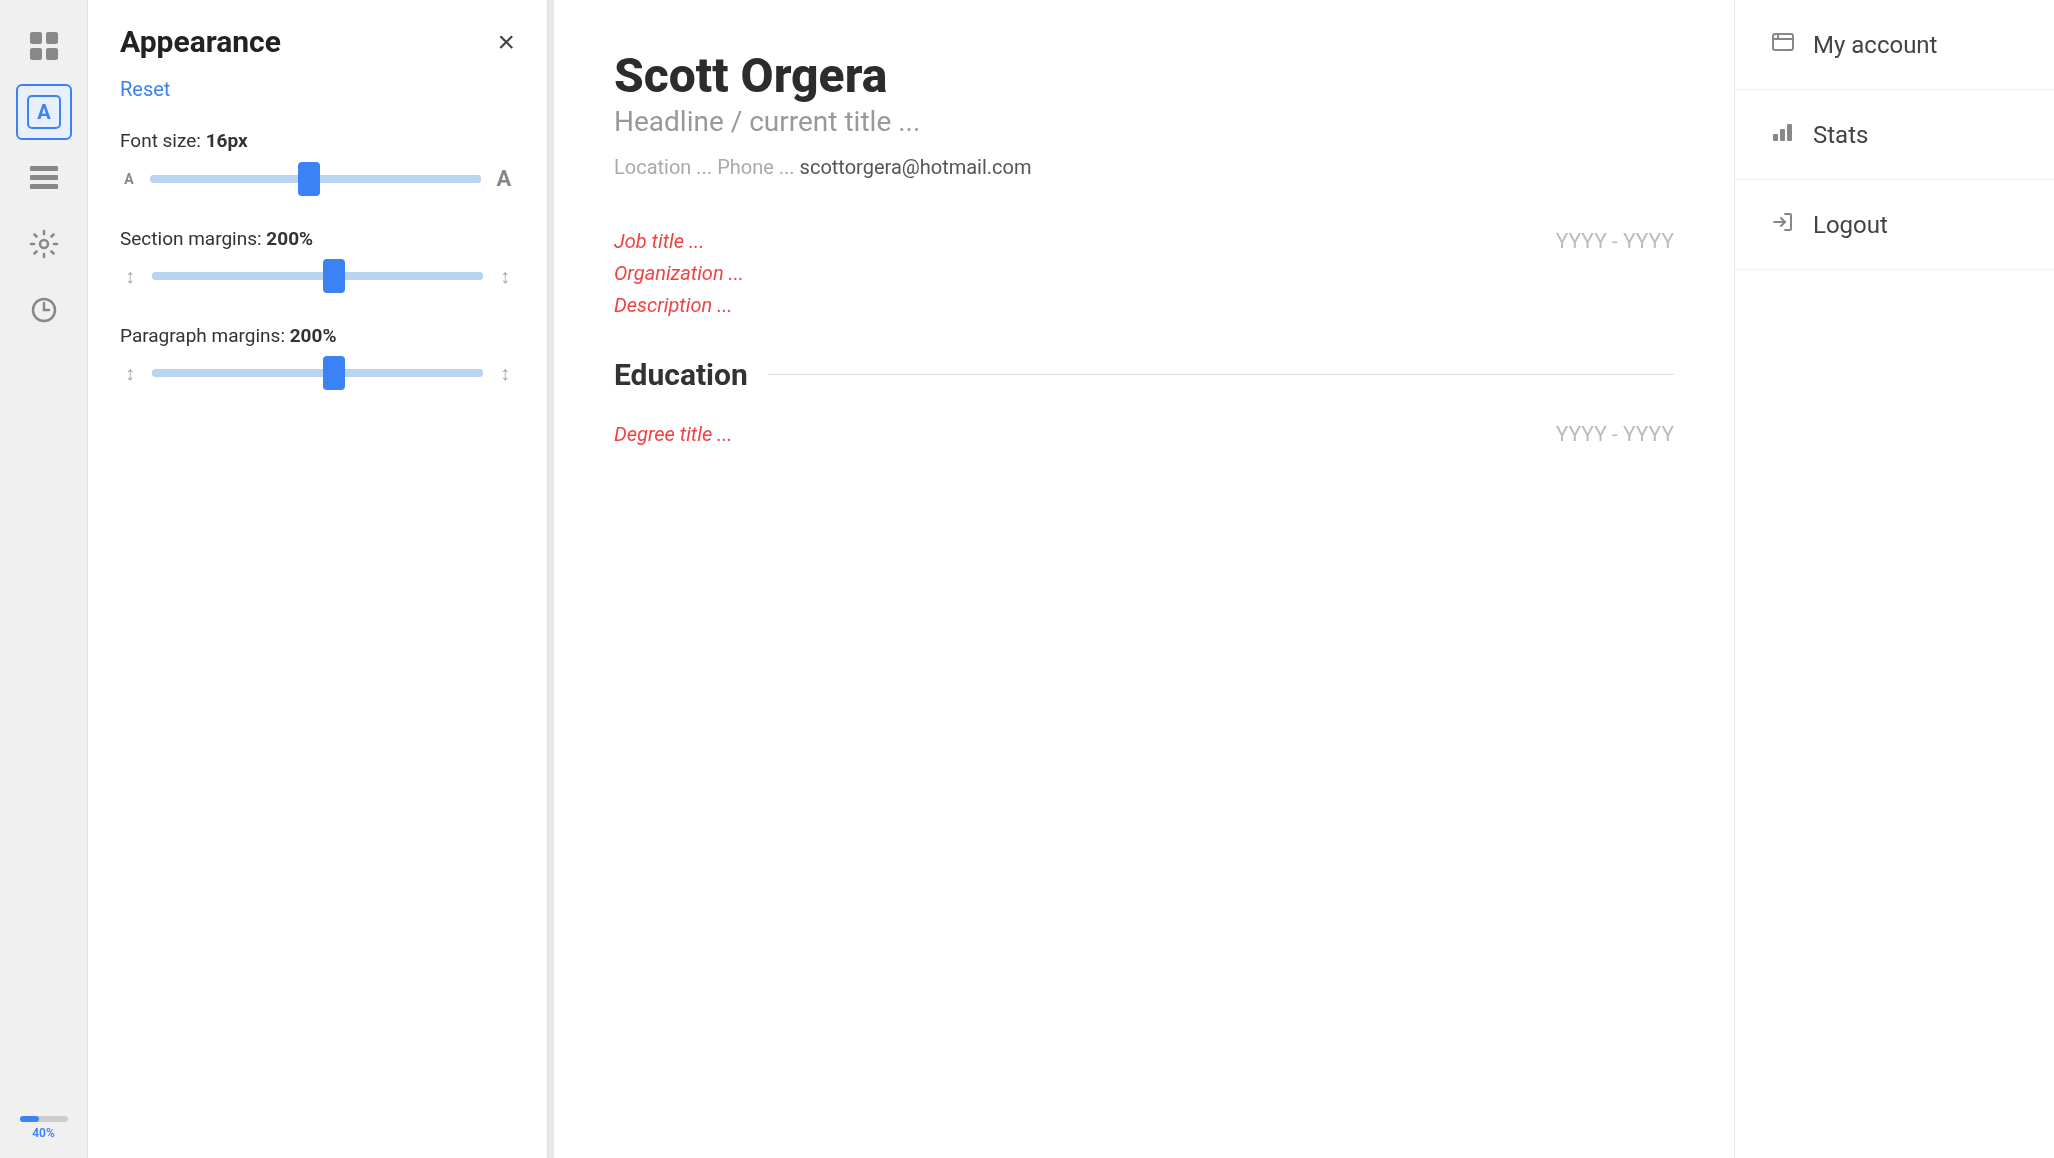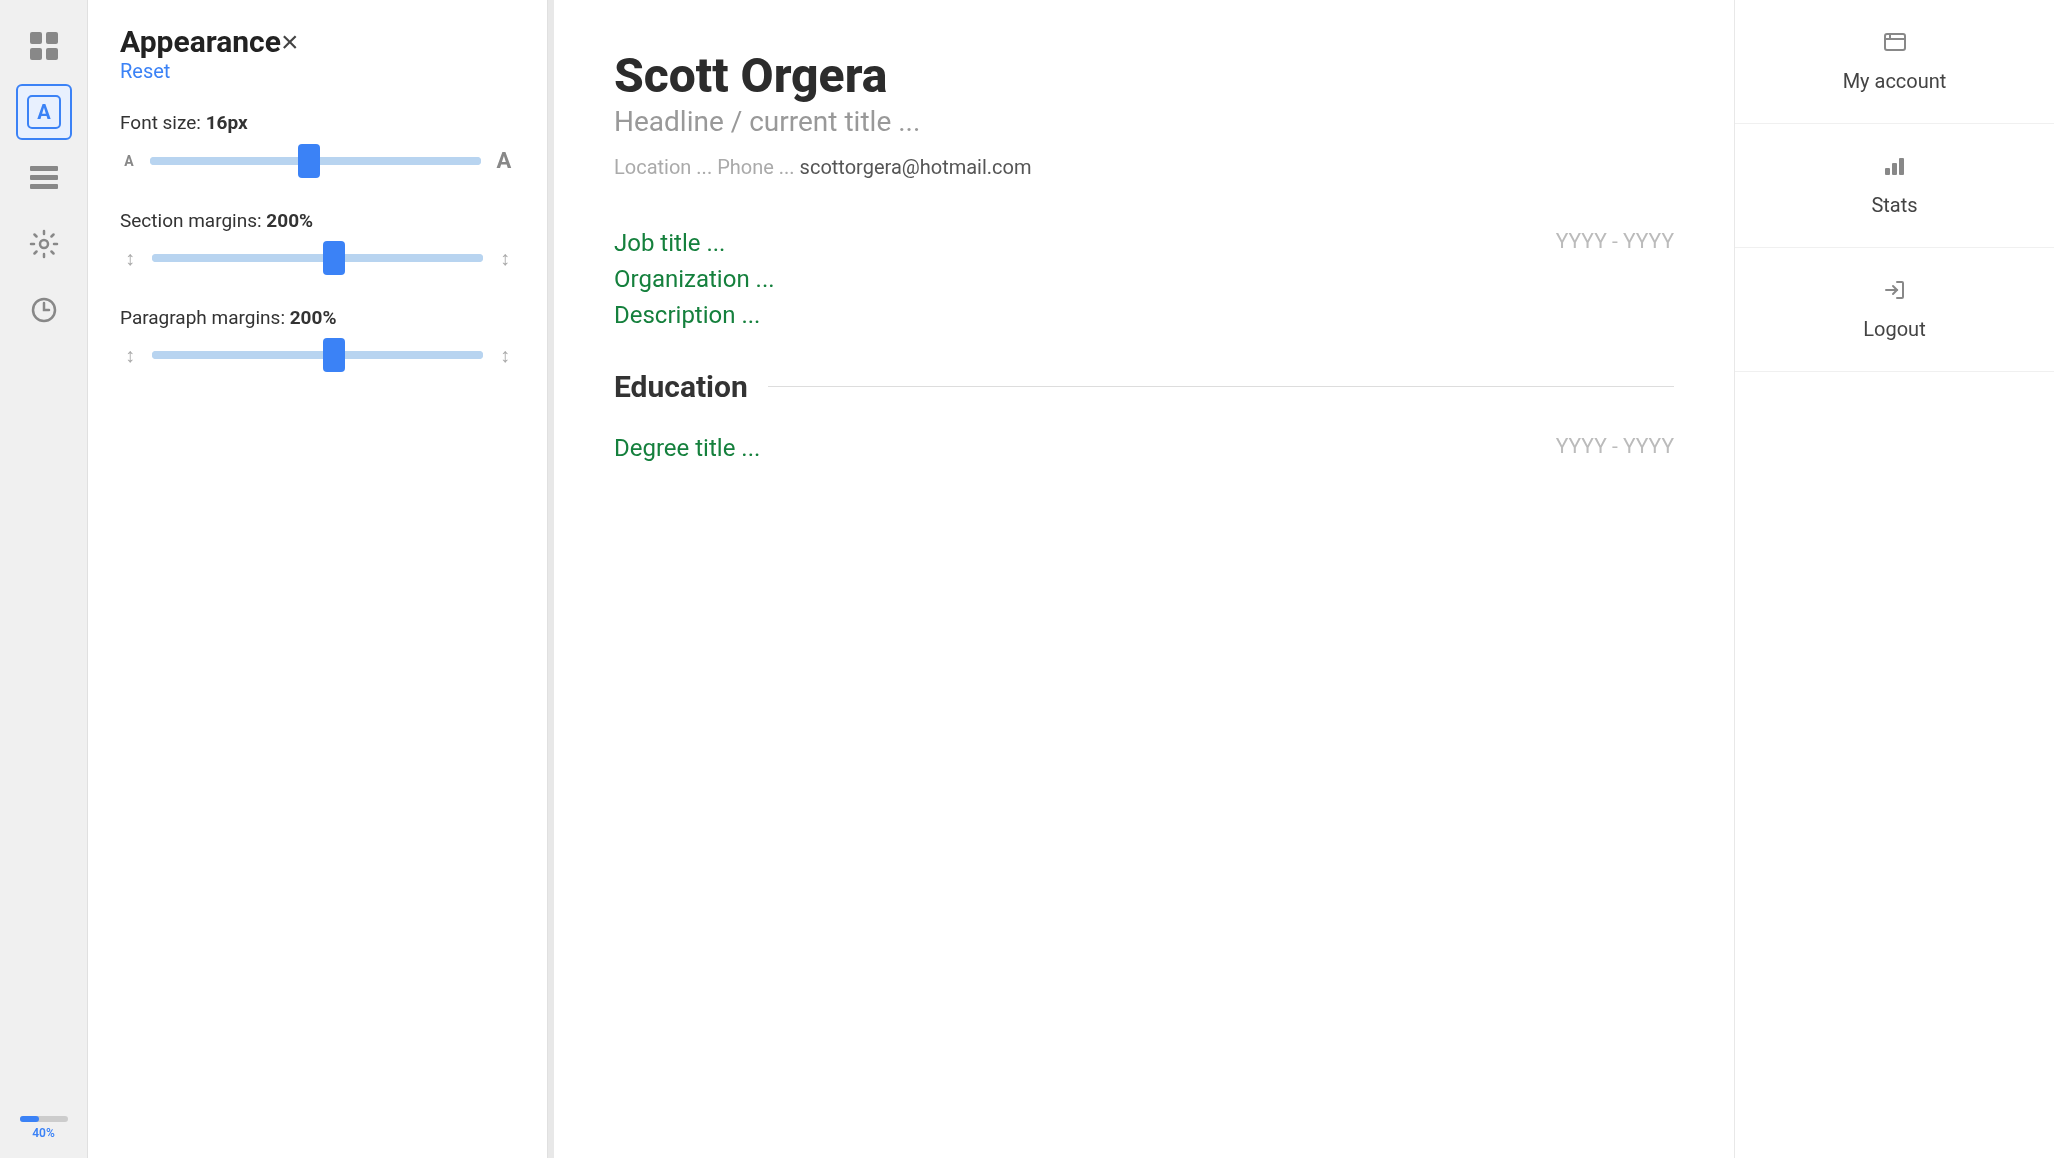--- a/index.html
+++ b/index.html
@@ -65,21 +65,23 @@
       width: 460px;
       background: #ffffff;
       border-right: 1px solid #e0e0e0;
       padding: 24px 32px;
       display: flex;
       flex-direction: column;
       gap: 0;
     }
     .panel-header {
       display: flex;
-      align-items: center;
+      justify-content: space-between;
+      align-items: center;
+      margin-bottom: 18px;
     }
     .panel-title {
       font-size: 30px;
       font-weight: 700;
       color: #222;
     }
     .close-btn {
       font-size: 30px;
       color: #444;
       cursor: pointer;
@@ -191,23 +193,24 @@
       color: #333;
       white-space: nowrap;
     }
     .section-line {
       flex: 1;
       height: 1px;
       background: #ddd;
     }
 
     .resume-field {
-      font-size: 24px;
-      color: #15803d;
+      font-size: 20px;
+      color: #ef4444;
       margin-bottom: 8px;
+      font-style: italic;
     }
     .resume-field-row {
       display: flex;
       justify-content: space-between;
       align-items: flex-start;
     }
     .resume-date {
       font-size: 21px;
       color: #bbb;
     }
@@ -224,27 +227,26 @@
       width: 320px;
       background: #ffffff;
       border-left: 1px solid #e8e8e8;
       display: flex;
       flex-direction: column;
       padding: 0;
     }
     .menu-item {
       display: flex;
       align-items: center;
-      gap: 10px;
+      gap: 18px;
       padding: 30px 36px;
       border-bottom: 1px solid #f0f0f0;
       cursor: pointer;
-      font-size: 20px;
+      font-size: 24px;
       color: #444;
-      flex-direction: column;
     }
     .menu-icon {
       font-size: 22px;
       color: #888;
     }
 
     
     .add-section-btn {
       display: flex;
       align-items: center;

